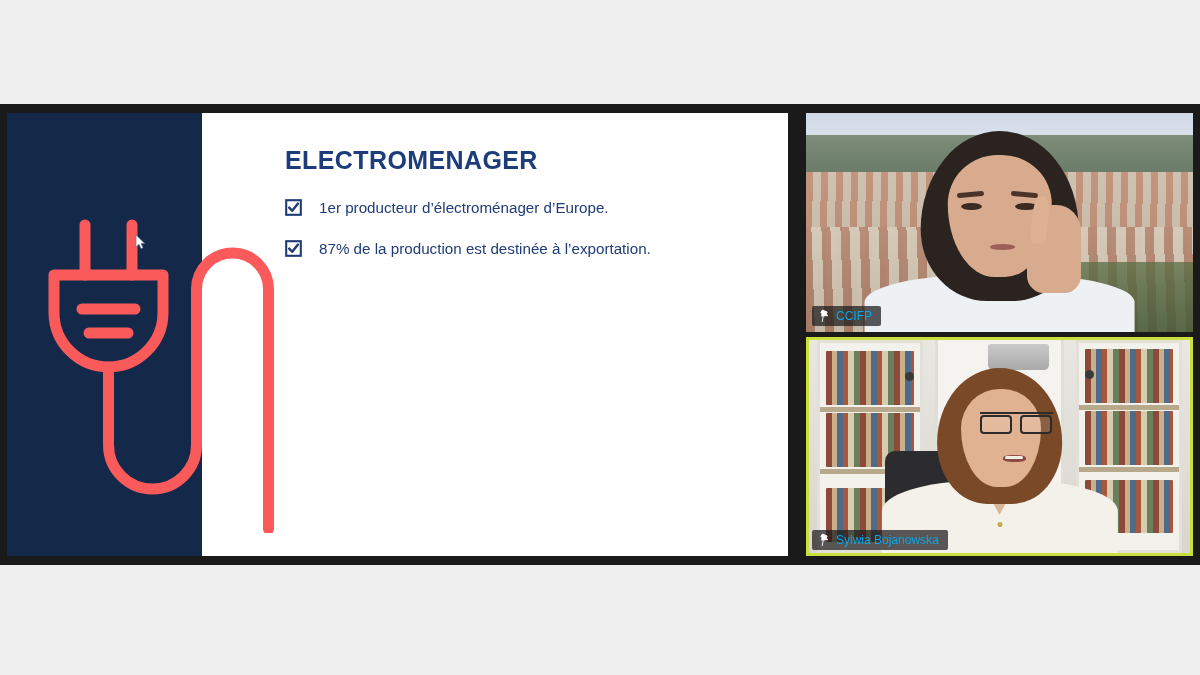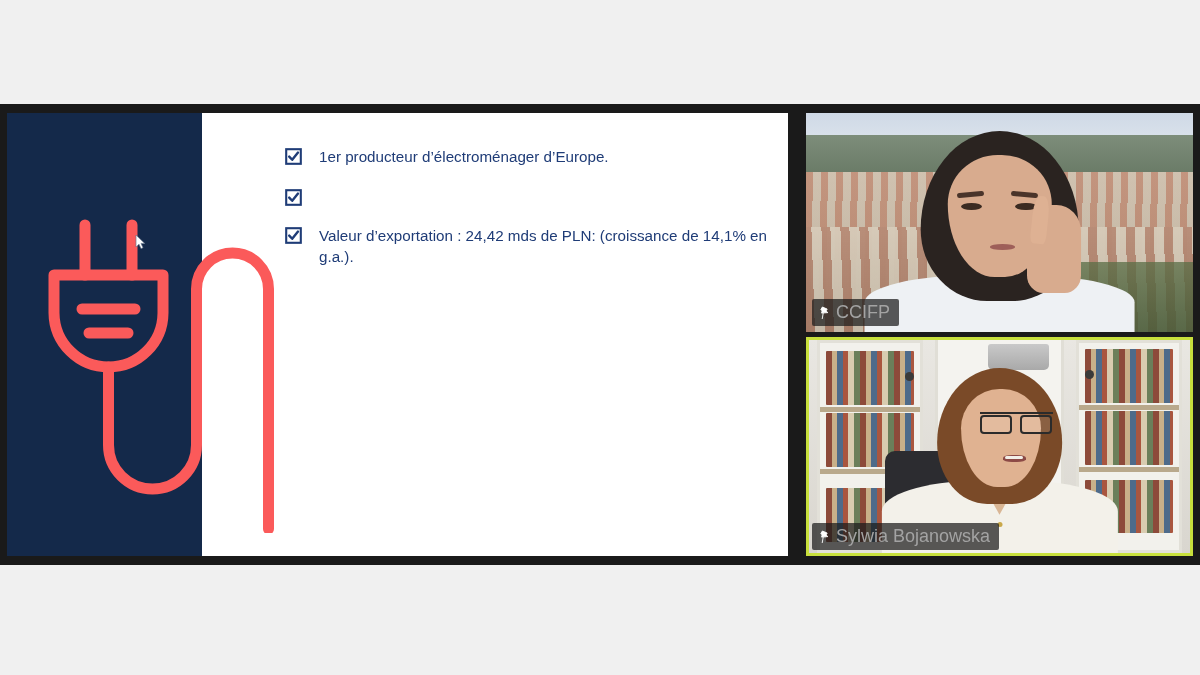--- a/index.html
+++ b/index.html
@@ -126,22 +126,22 @@
     align-items: center;
     gap: 6px;
     padding: 3px 9px 3px 6px;
     background: rgba(26,26,26,0.72);
     border-radius: 2px;
     z-index: 5;
   }
   .tile-bottom .name-tag { left: 3px; bottom: 3px; align-items: center; }
 
   .name-tag-text {
-    font-size: 18px;
-    color: #a3a3a3;
+    font-size: 12px;
+    color: #0ea5e9;
     white-space: nowrap;
   }
 
   .pin-icon { width: 12px; height: 14px; flex: 0 0 auto; }
 
   
   .v1-sky {
     position: absolute; left: 0; top: 0; width: 100%; height: 22%;
     background: linear-gradient(#cfd9e6, #e3e9ef);
   }
@@ -327,41 +327,36 @@
         <path d="M62,120 L101,120"></path>
         <path d="M81.5,154 L81.5,232 A44,44 0 0 0 125.5,276 A44,44 0 0 0 169.5,232 L169.5,76 A36,36 0 0 1 205.5,40 A36,36 0 0 1 241.5,76 L241.5,316"></path>
       </g>
     </svg>
 
     <svg class="cursor" viewBox="0 0 11 16">
       <path d="M1,1 L1,13 L4,10.2 L6,14.6 L8,13.7 L6,9.4 L9.7,9.4 Z" fill="#ffffff" stroke="#6a7a90" stroke-width="0.7"></path>
     </svg>
 
     <div class="slide-body">
+      <div class="slide-title">ELECTROMENAGER</div>
 
       <ul class="bullets">
         <li class="bullet">
           <svg class="bullet-check" viewBox="0 0 17 17">
             <rect x="1.2" y="1.2" width="14.6" height="14.6" fill="none" stroke="#1f3c77" stroke-width="2.1"></rect>
             <path d="M4.2,8.6 L7.2,11.8 L13,4.6" fill="none" stroke="#1f3c77" stroke-width="2.4" stroke-linecap="round" stroke-linejoin="round"></path>
           </svg>
           <span class="bullet-text">1er producteur d’électroménager d’Europe.</span>
         </li>
         <li class="bullet">
           <svg class="bullet-check" viewBox="0 0 17 17">
             <rect x="1.2" y="1.2" width="14.6" height="14.6" fill="none" stroke="#1f3c77" stroke-width="2.1"></rect>
             <path d="M4.2,8.6 L7.2,11.8 L13,4.6" fill="none" stroke="#1f3c77" stroke-width="2.4" stroke-linecap="round" stroke-linejoin="round"></path>
           </svg>
-        </li>
-        <li class="bullet">
-          <svg class="bullet-check" viewBox="0 0 17 17">
-            <rect x="1.2" y="1.2" width="14.6" height="14.6" fill="none" stroke="#1f3c77" stroke-width="2.1"></rect>
-            <path d="M4.2,8.6 L7.2,11.8 L13,4.6" fill="none" stroke="#1f3c77" stroke-width="2.4" stroke-linecap="round" stroke-linejoin="round"></path>
-          </svg>
-          <span class="bullet-text">Valeur  d’exportation : 24,42 mds de PLN: (croissance de 14,1% en g.a.).</span>
+          <span class="bullet-text">87% de la production est destinée à l’exportation.</span>
         </li>
       </ul>
     </div>
   </div>
 
   <div class="tile tile-top">
     <div class="tile-video">
       <div class="v1-sky"></div>
       <div class="v1-hills"></div>
       <div class="v1-town"></div>

